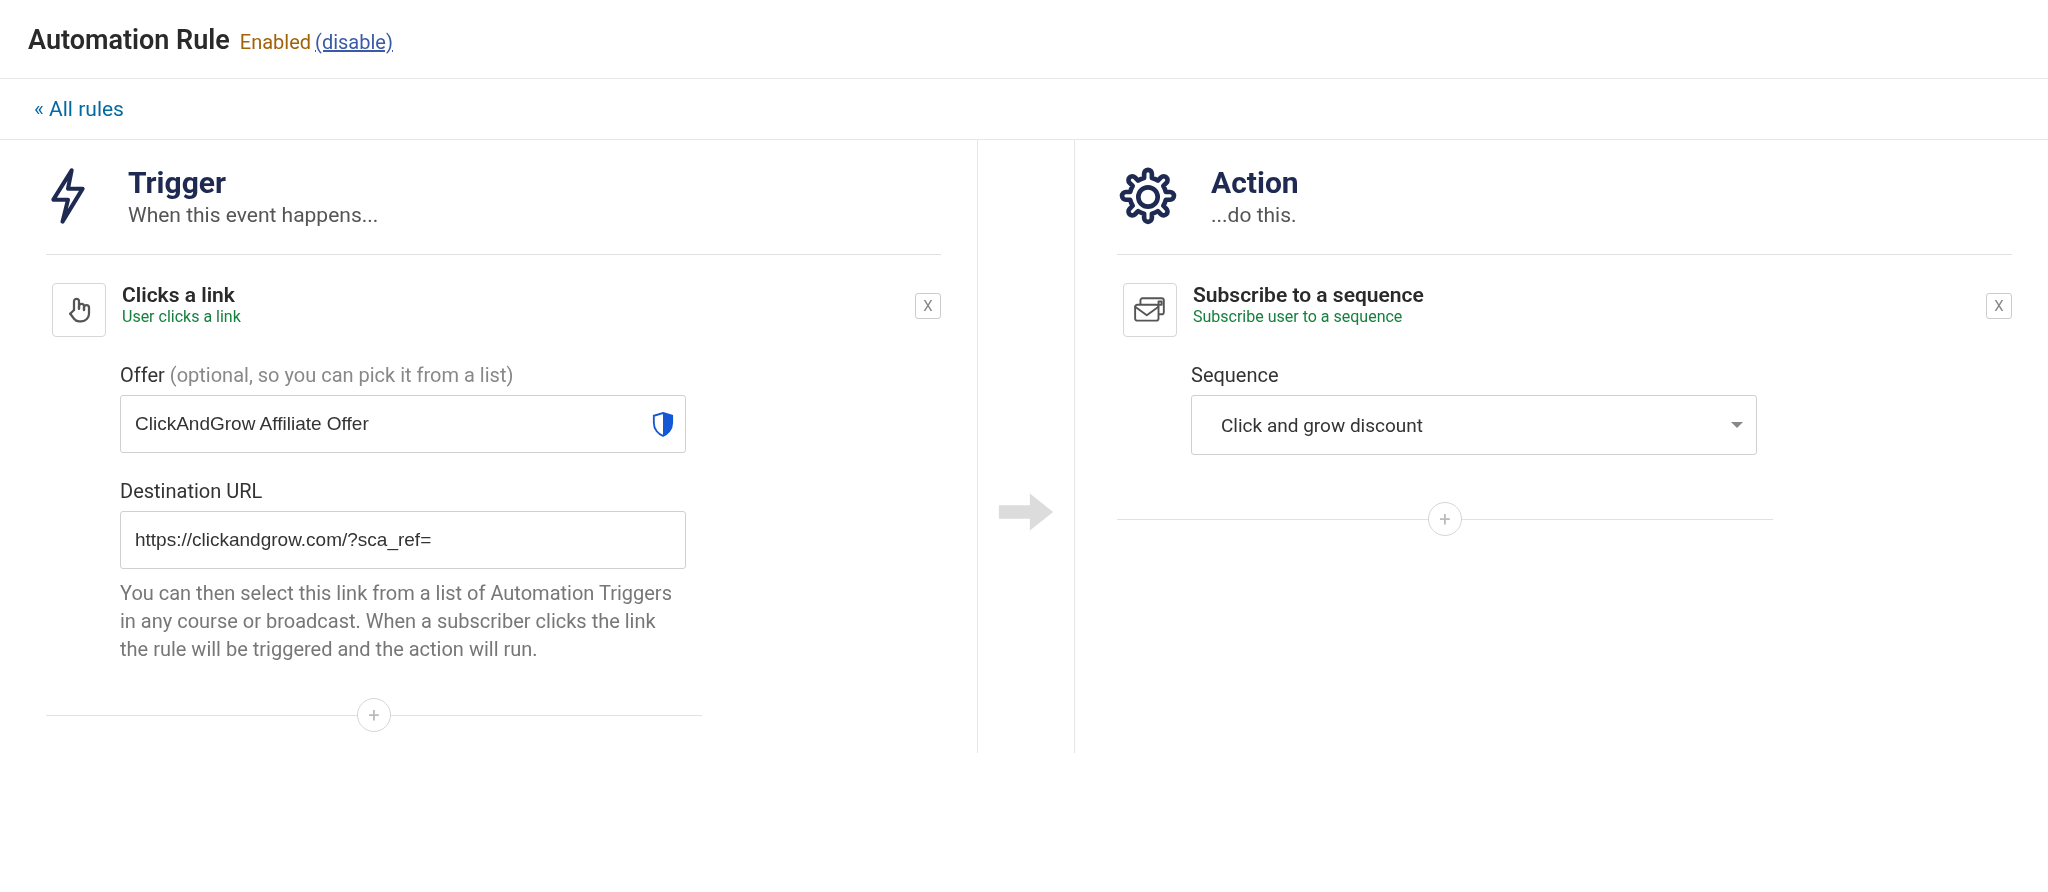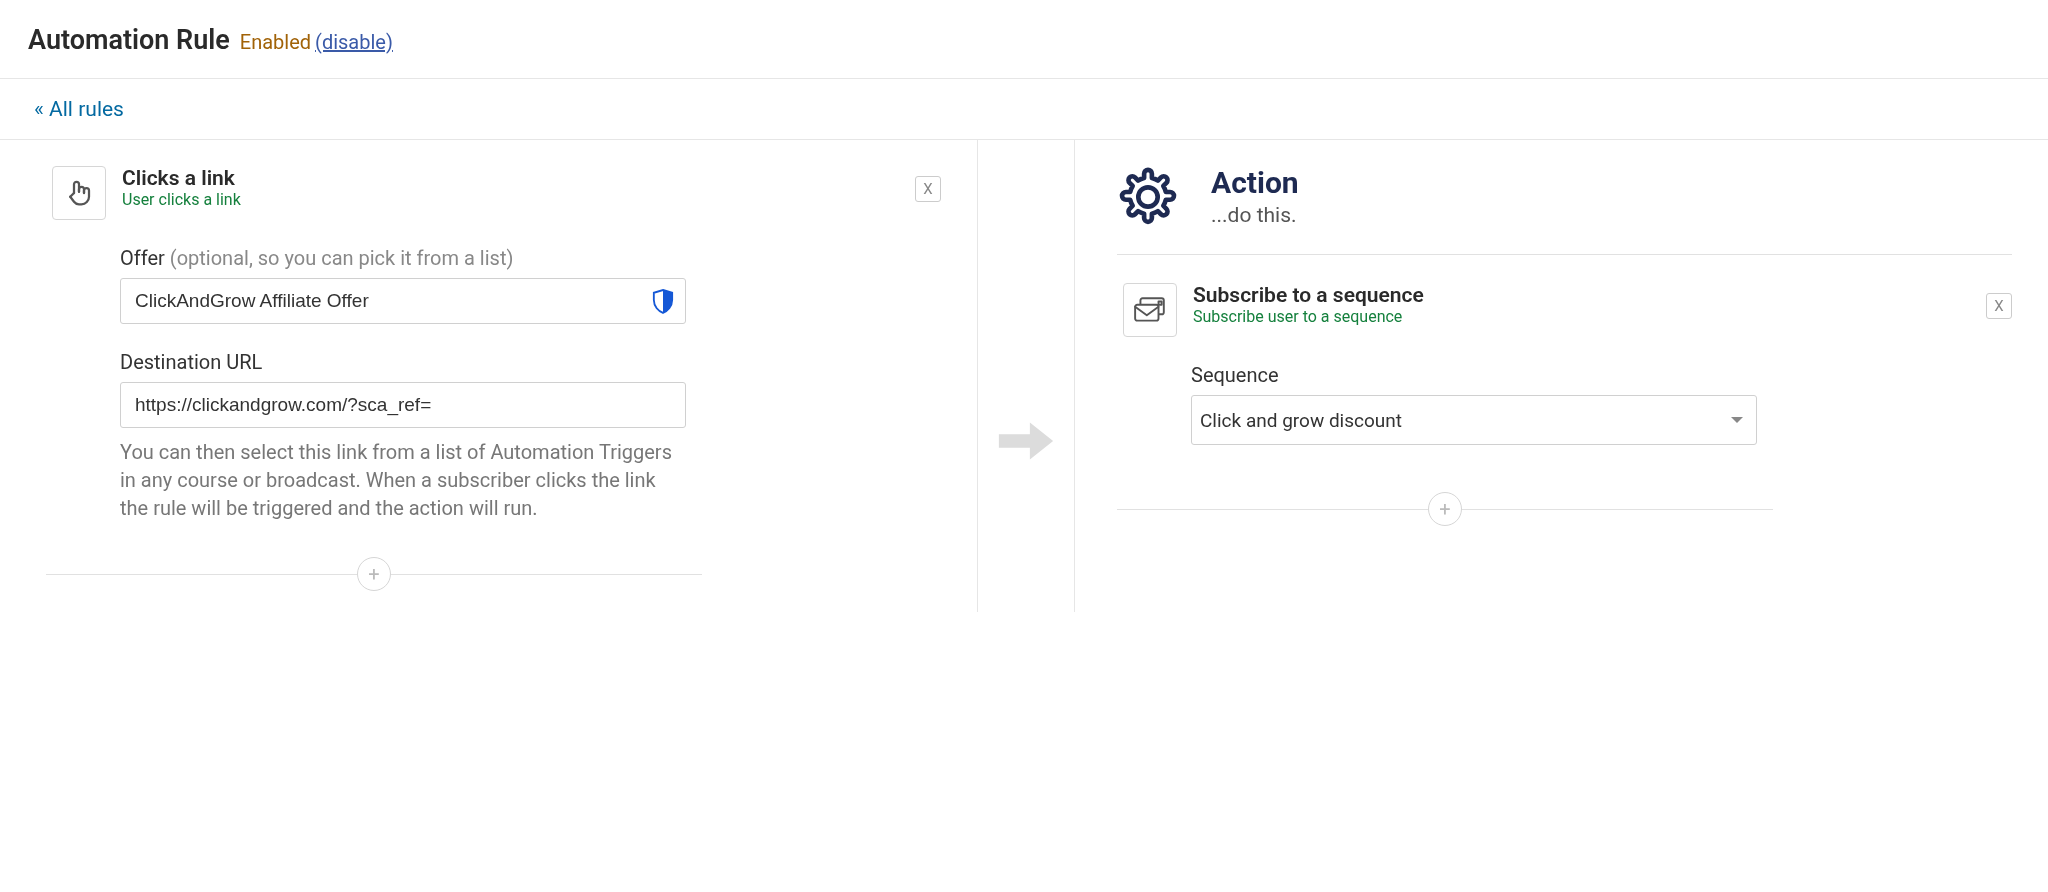--- a/index.html
+++ b/index.html
@@ -159,21 +159,21 @@
     margin-bottom: 8px;
   }
   .field-label .hint {
     color: #888;
     font-weight: 400;
     text-align: center;
   }
   .text-input {
     width: 100%;
     max-width: 566px;
-    height: 46px;
+    height: 58px;
     border: 1px solid #d0d0d0;
     border-radius: 3px;
     padding: 0 14px;
     font-size: 19px;
     color: #333;
     background: #fff;
   }
   .input-wrap { position: relative; max-width: 566px; }
   .shield-icon {
     position: absolute;
@@ -191,24 +191,24 @@
     line-height: 1.4;
   }
 
   
   .select-wrap {
     position: relative;
     max-width: 566px;
   }
   .select-box {
     width: 100%;
-    height: 50px;
+    height: 60px;
     border: 1px solid #d0d0d0;
     border-radius: 3px;
-    padding: 0 8px;
+    padding: 0 29px;
     font-size: 19px;
     color: #333;
     background: #fff;
     display: flex;
     align-items: center;
     cursor: pointer;
   }
   .select-caret {
     position: absolute;
     right: 14px;
@@ -261,20 +261,31 @@
   <a href="#" class="header-disable">(disable)</a>
 </div>
 
 <div class="breadcrumb-row">
   <a href="#" class="breadcrumb-link">« All rules</a>
 </div>
 
 <div class="main">
 
   <div class="panel">
+    <div class="section-head">
+      <div class="section-icon">
+        <svg viewBox="0 0 24 32" width="44" height="60" fill="none" stroke="#1e2a52" stroke-width="2.2" stroke-linejoin="round" stroke-linecap="round">
+          <path d="M14 2 L4 18 H12 L9 30 L20 12 H12 L14 2 Z"></path>
+        </svg>
+      </div>
+      <div>
+        <div class="section-title">Trigger</div>
+        <div class="section-sub">When this event happens...</div>
+      </div>
+    </div>
 
     <div class="card-row">
       <div class="card-iconbox">
         <svg viewBox="0 0 24 24" width="30" height="30" fill="none" stroke="#555" stroke-width="1.8" stroke-linecap="round" stroke-linejoin="round">
           <path d="M8 12 V5 a2 2 0 0 1 4 0 V11"></path>
           <path d="M12 11 V9 a2 2 0 0 1 4 0 V12"></path>
           <path d="M16 12 V10 a2 2 0 0 1 4 0 V15 a6 6 0 0 1 -6 6 H12 a5 5 0 0 1 -4 -2 L5 15"></path>
           <path d="M8 12 L5 15"></path>
         </svg>
       </div>

